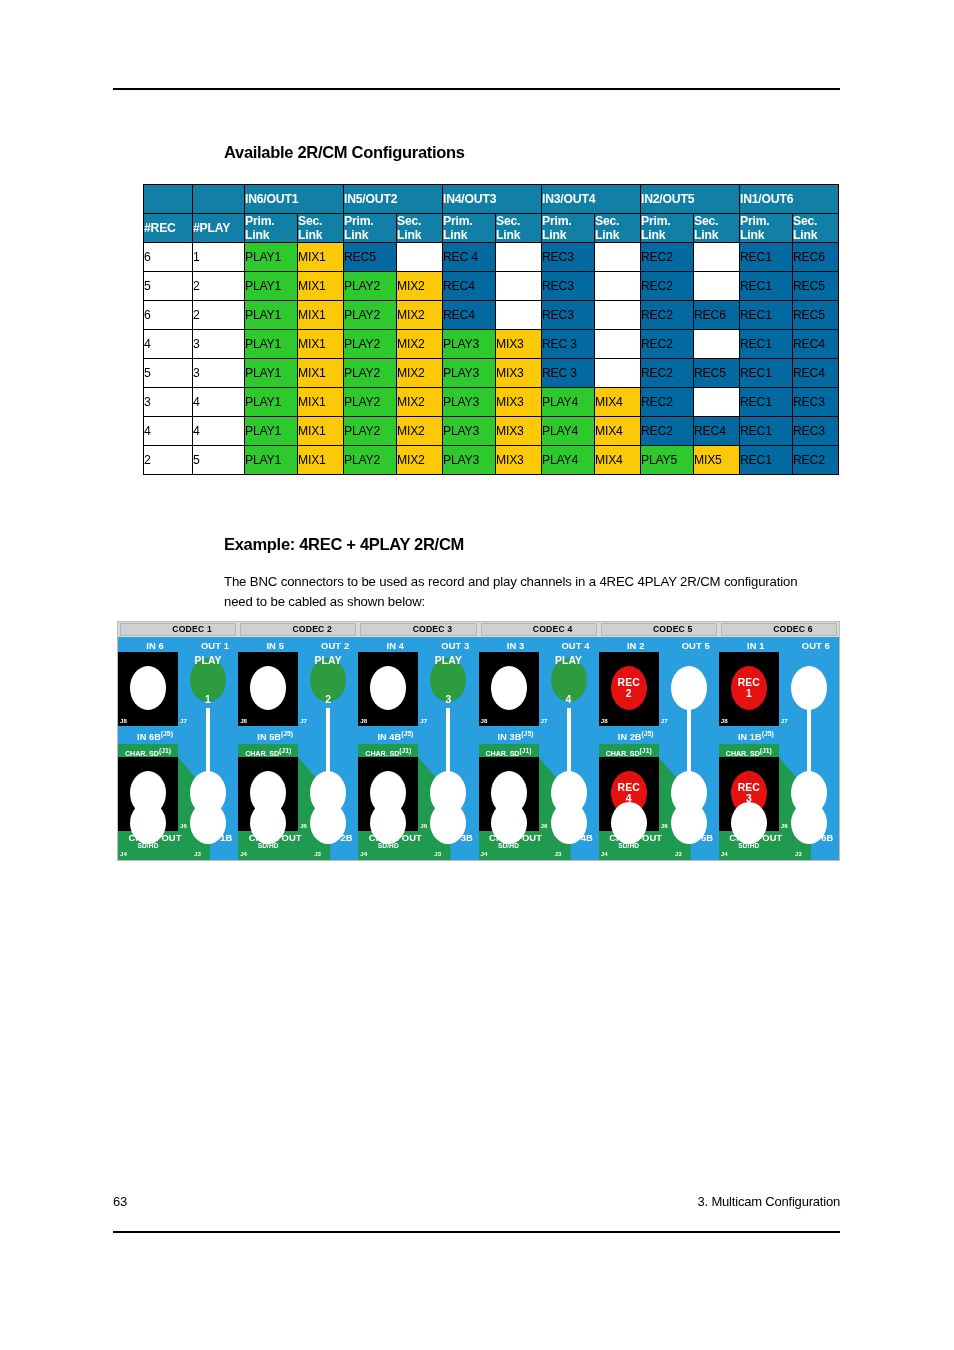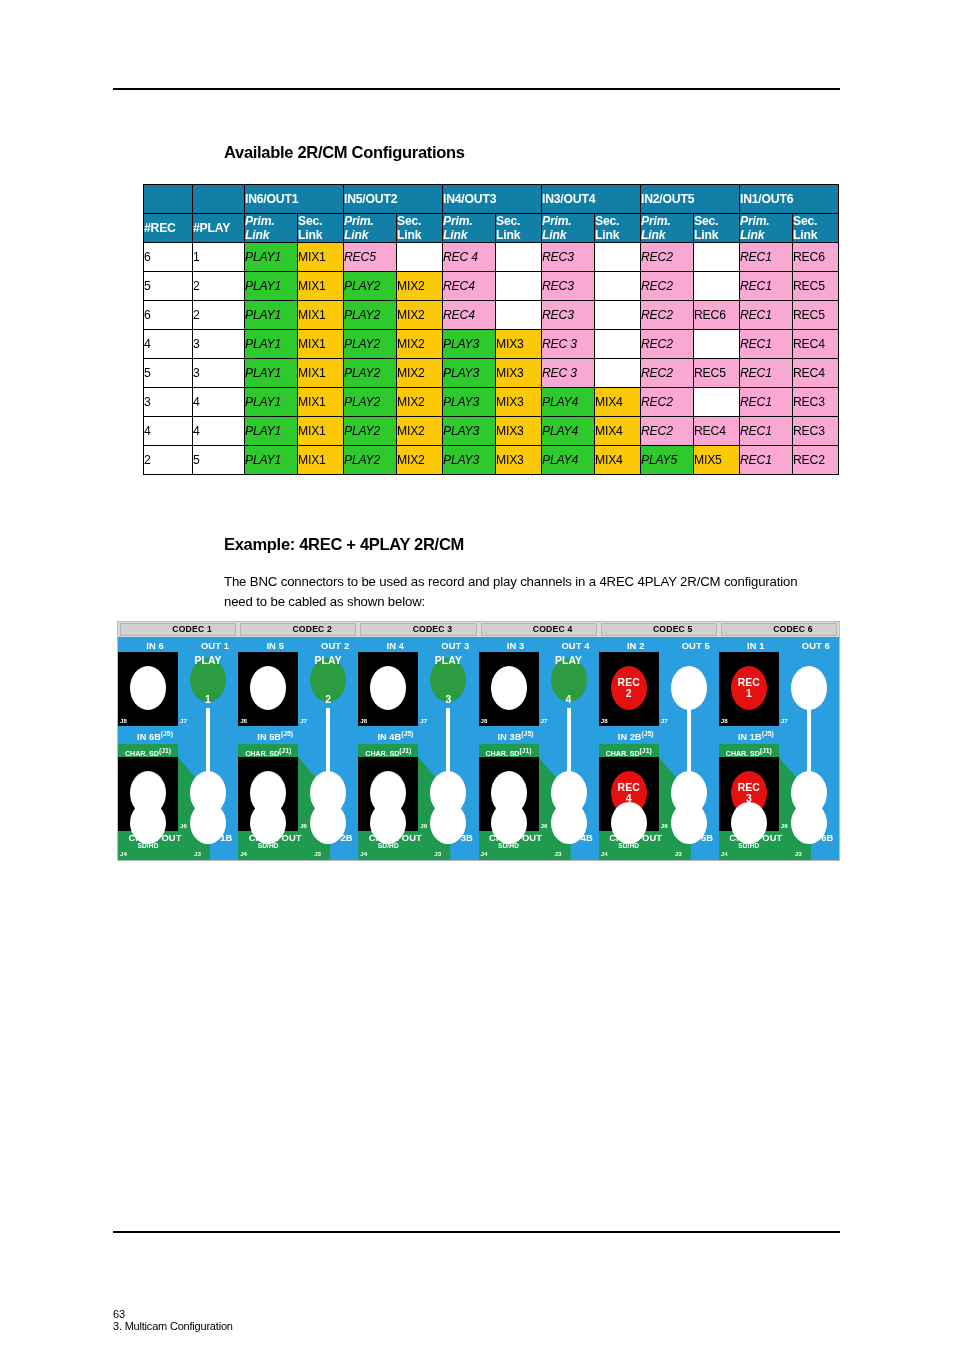--- a/index.html
+++ b/index.html
@@ -23,23 +23,23 @@
     position:absolute; left:113px; top:88px; width:727px; height:2px;
     background:#000;
   }
 
   
   .ftr-rule {
     position:absolute; left:113px; top:1231px; width:727px; height:2px;
     background:#000;
   }
   .ftr {
-    position:absolute; left:113px; top:1308px; width:727px;
+    position:absolute; left:113px; top:1194px; width:727px;
     display:flex; justify-content:space-between;
-    font-size:11px; letter-spacing:-0.2px;flex-direction:column;
+    font-size:13px; letter-spacing:-0.2px;
   }
 
   
   .h-table {
     position:absolute; left:224px; top:143px;
     font-size:16.5px; font-weight:bold; letter-spacing:-0.3px;
   }
   .h-example {
     position:absolute; left:224px; top:535px;
     font-size:16.5px; font-weight:bold; letter-spacing:-0.3px;
@@ -60,42 +60,42 @@
     padding:0;
     font-size:12.2px;
     height:29px;
     text-align:left;
     vertical-align:middle;
     letter-spacing:-0.2px;
     box-sizing:border-box;
   }
   .c-rec  { width:49px; }
   .c-play { width:52px; }
-  .c-prim { width:53px;font-style:italic; }
+  .c-prim { width:53px; }
   .c-sec  { width:46px; }
 
   th.grp {
     background:#1280a6; color:#fff; font-weight:bold;
     height:33px; padding-left:7px; font-size:12.4px;
   }
   th.blank { background:#1280a6; border-bottom-color:#1280a6; }
   th.sub {
     background:#1280a6; color:#fff; font-weight:bold;
     height:44px; padding:2px 0 2px 7px; line-height:14px;
     font-size:12.2px; vertical-align:middle;
   }
   th.numhdr {
     background:#1280a6; color:#fff; font-weight:bold;
     text-align:left; padding-left:7px; font-size:12.2px;
   }
   td.num { background:#fff; padding-left:7px; }
   td.cell { padding-left:6px; }
   td.play { background:#2dc92d; color:#000; }
   td.mix  { background:#fbc908; color:#000; }
-  td.rec  { background:#f9a8d4; color:#000; }
+  td.rec  { background:#0369a1; color:#000; }
   td.empty { background:#fff; }
 
   
   .diagram {
     position:absolute; left:117px; top:621px;
     width:723px; height:240px;
     background:#d9d9d9;
     border:1px solid #bdbdbd;
     box-sizing:border-box;
     display:flex;

